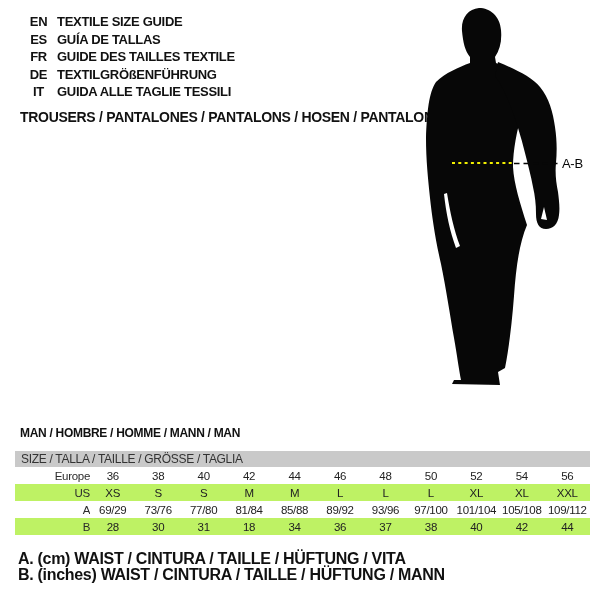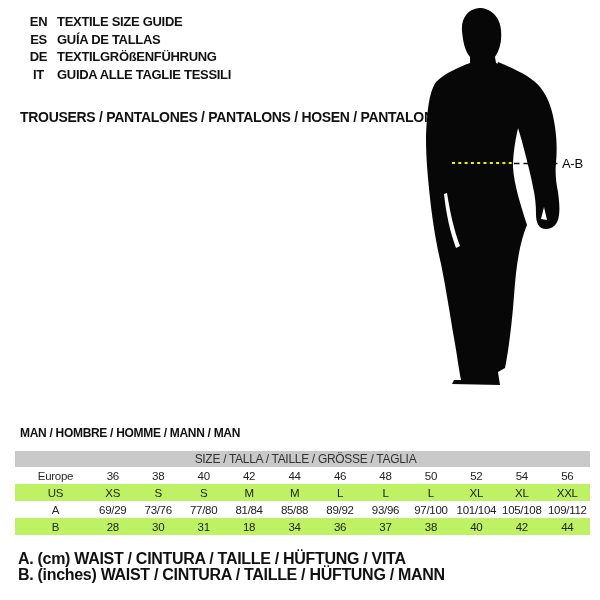--- a/index.html
+++ b/index.html
@@ -51,23 +51,23 @@
     table-layout: fixed;
     font-size: 11.5px;
     letter-spacing: -0.3px;
   }
   .size-table td {
     padding: 0; height: 17px;
     text-align: center; vertical-align: middle;
     color: #222222; font-weight: normal;
     overflow: hidden; white-space: nowrap;
   }
-  .size-table td.lbl { text-align: center; padding-left: 6px; color: #2b2b2b; margin-left: 22px; }
+  .size-table td.lbl { text-align: right; padding-left: 6px; color: #2b2b2b; margin-left: 22px; }
   .size-table tr.hdr td {
-    background: #c9c9c9; text-align: center; padding-left: 6px;
+    background: #c9c9c9; text-align: left; padding-left: 6px;
     height: 16px; color: #333333; font-size: 12px;
   }
   .size-table tr.alt td { background: #bef264; }
   
   .footnotes {
     position: absolute; left: 18px; top: 551px;
     font-size: 16px; font-weight: bold; line-height: 16.2px;
     letter-spacing: -0.3px; white-space: nowrap;
   }
 </style>
@@ -77,20 +77,24 @@
 <div class="page">
 
   <div class="langs">
     <div class="lang-row">
       <span class="lang-code">EN</span>
       <span class="lang-label">TEXTILE SIZE GUIDE</span>
     </div>
     <div class="lang-row">
       <span class="lang-code">ES</span>
       <span class="lang-label">GUÍA DE TALLAS</span>
+    </div>
+    <div class="lang-row">
+      <span class="lang-code">FR</span>
+      <span class="lang-label">GUIDE DES TAILLES TEXTILE</span>
     </div>
     <div class="lang-row">
       <span class="lang-code">DE</span>
       <span class="lang-label">TEXTILGRÖßENFÜHRUNG</span>
     </div>
     <div class="lang-row">
       <span class="lang-code">IT</span>
       <span class="lang-label">GUIDA ALLE TAGLIE TESSILI</span>
     </div>
   </div>

